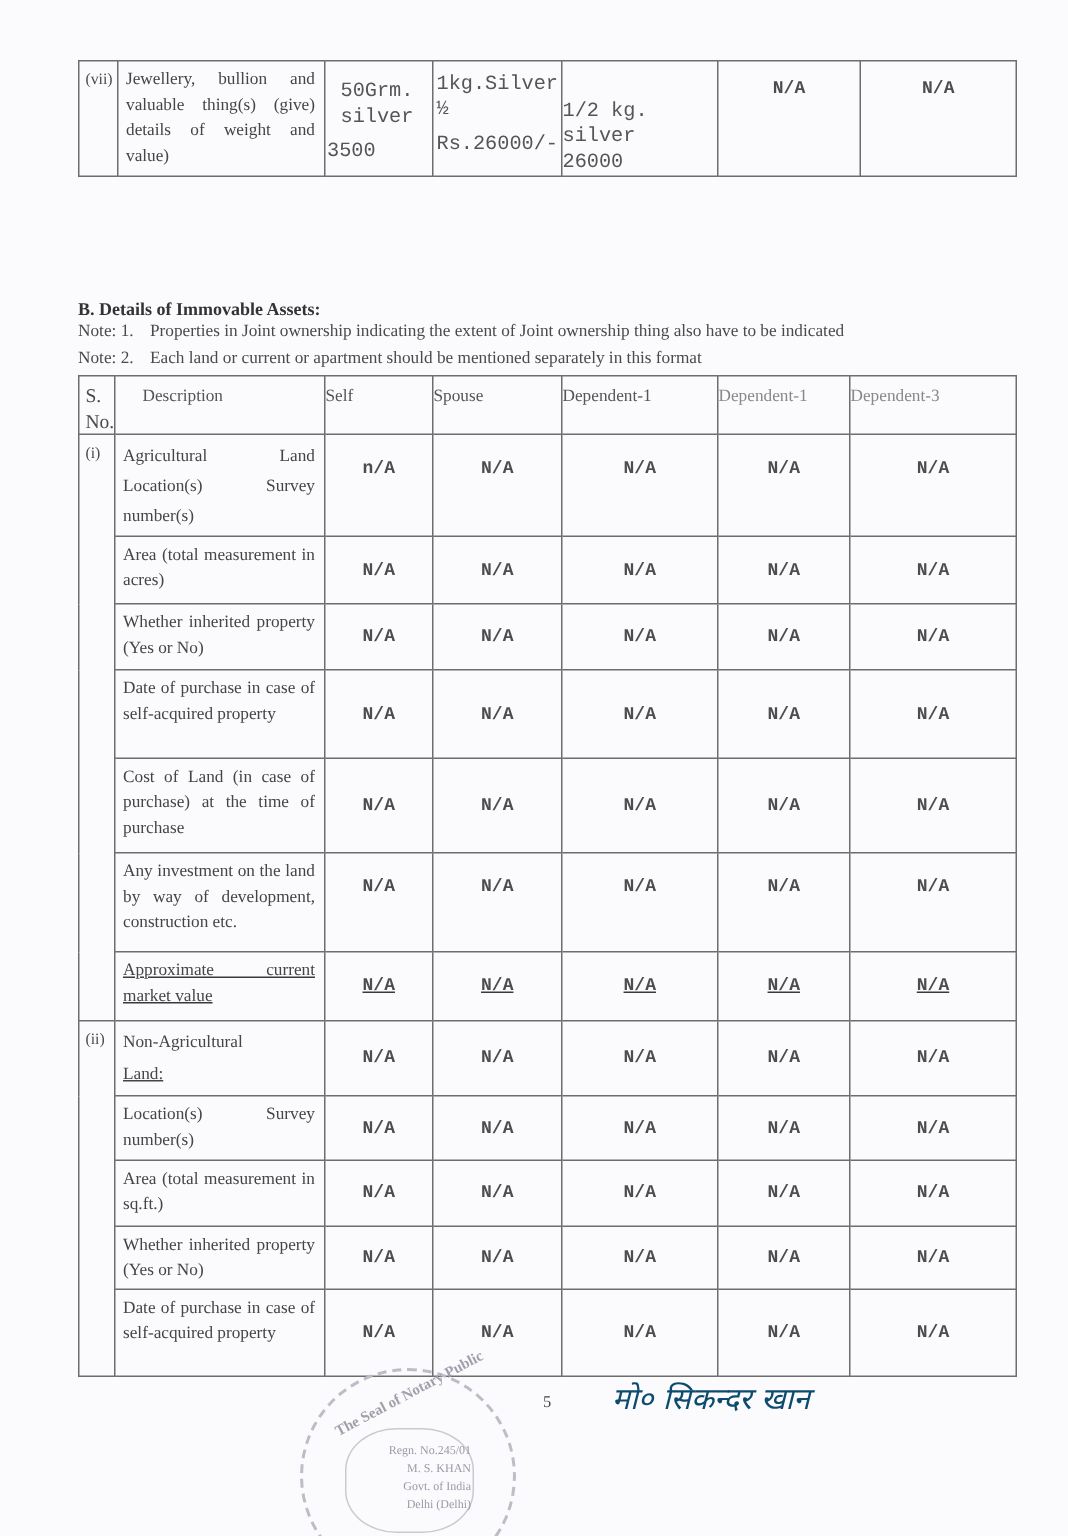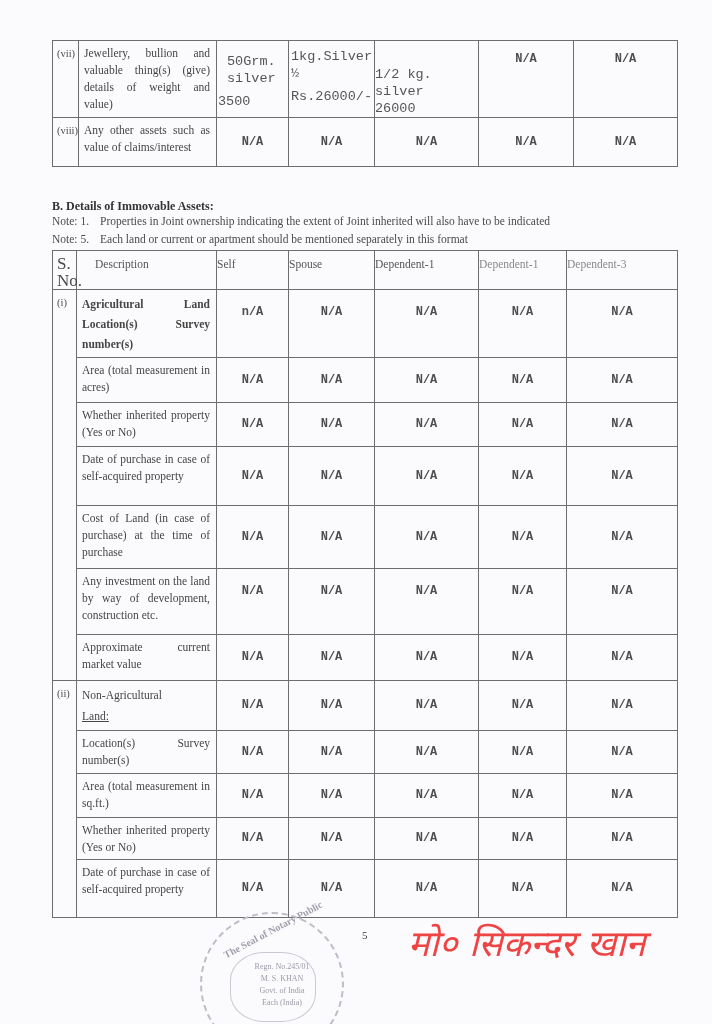--- a/index.html
+++ b/index.html
@@ -12,26 +12,26 @@
   .tbl td.val { font-family:"Liberation Mono", monospace; font-size:12px; text-align:center; color:#4d4d4d; font-weight:bold; }
   .tbl td.hdr { vertical-align:top; text-align:left; padding-top:5px; font-size:11.5px; color:#555; }
   .tbl td.hdr.light { color:#888; }
   .typed { font-family:"Liberation Mono", monospace; font-size:13.5px; color:#555; line-height:17px; }
   #topTbl { left:52px; top:40px; width:625px; }
   #botTbl { left:52px; top:250px; width:625px; }
   .heading { position:absolute; left:52px; top:199px; font-size:12px; font-weight:bold; color:#333; }
   .note { position:absolute; left:52px; font-size:11.5px; color:#4a4a4a; }
   .note .num { display:inline-block; width:48px; }
   .pageno { position:absolute; left:362px; top:929px; font-size:11px; color:#444; }
-  .sig { position:absolute; left:408px; top:918px; font-size:36px; color:#ef4444; font-family:"DejaVu Serif", serif; font-style:italic; }
+  .sig { position:absolute; left:408px; top:918px; font-size:20px; color:#0c4a6e; font-family:"DejaVu Serif", serif; font-style:italic; }
   .seal { position:absolute; left:200px; top:912px; width:140px; height:140px; border-radius:50%;
           border:2px dashed #bdbdc8; }
   .seal-inner { position:absolute; left:230px; top:952px; width:84px; height:68px; border-radius:40%;
           border:1px solid #c9c9d2; }
-  .seal-text { position:absolute; font-size:8px; color:#9a9aa8; text-align:center; width:84px; left:240px; }
+  .seal-text { position:absolute; font-size:8px; color:#9a9aa8; text-align:right; width:84px; left:230px; }
   .seal-ring { position:absolute; font-size:10px; color:#a0a0ad; font-weight:bold; }
   .underline { text-decoration:underline; }
 </style>
 </head>
 <body>
 
 <table class="tbl" id="topTbl">
   <colgroup>
     <col style="width:26px">
       <col style="width:138px">
@@ -56,65 +56,56 @@
       <div class="typed" style="margin-top:6px">Rs.26000/-</div>
     </td>
     <td style="vertical-align:top;padding:25px 0 0 0;">
       <div class="typed">1/2 kg.</div>
       <div class="typed">silver</div>
       <div class="typed">26000</div>
     </td>
     <td class="val" style="vertical-align:top;padding-top:10px">N/A</td>
     <td class="val" style="vertical-align:top;padding-top:10px">N/A</td>
   </tr>
-  <tr style="height:49px">
-    <td class="sno">(viii)</td>
-    <td class="desc">Any other assets such as value of claims/interest</td>
-    <td class="val">N/A</td>
-    <td class="val">N/A</td>
-    <td class="val">N/A</td>
-    <td class="val">N/A</td>
-    <td class="val">N/A</td>
-  </tr>
 </tbody>
   </table>
 
 <div class="heading">B. Details of Immovable Assets:</div>
 <div class="note" style="top:215px">
-  <span class="num">Note: 1.</span><span>Properties in Joint ownership indicating the extent of Joint inherited will also have to be indicated</span>
+  <span class="num">Note: 1.</span><span>Properties in Joint ownership indicating the extent of Joint ownership thing also have to be indicated</span>
 </div>
 <div class="note" style="top:233px">
-  <span class="num">Note: 5.</span><span>Each land or current or apartment should be mentioned separately in this format</span>
+  <span class="num">Note: 2.</span><span>Each land or current or apartment should be mentioned separately in this format</span>
 </div>
 
 <table class="tbl" id="botTbl">
   <colgroup>
     <col style="width:24px">
       <col style="width:140px">
       <col style="width:72px">
       <col style="width:86px">
     <col style="width:104px">
       <col style="width:88px">
       <col style="width:111px">
   </colgroup>
   <thead>
     <tr style="height:37px">
-      <td class="sno" style="font-size:17px">S. No.</td>
+      <td class="sno" style="font-size:13px">S. No.</td>
       <td class="hdr" style="text-align:left;padding-left:18px">Description</td>
       <td class="hdr">Self</td>
       <td class="hdr">Spouse</td>
       <td class="hdr">Dependent-1</td>
       <td class="hdr light">Dependent-1</td>
       <td class="hdr light">Dependent-3</td>
     </tr>
   </thead>
   <tbody id="botBody">
       <tr style="height: 65px;">
         <td class="sno" rowspan="7">(i)</td>
-        <td class="desc" style="line-height: 20px; font-weight: bold;"><span>Agricultural Land Location(s) Survey number(s)</span></td>
+        <td class="desc" style="line-height: 20px;"><span>Agricultural Land Location(s) Survey number(s)</span></td>
         <td class="val" style="vertical-align: top; padding-top: 14px;">n/A</td>
         <td class="val" style="vertical-align: top; padding-top: 14px;">N/A</td>
         <td class="val" style="vertical-align: top; padding-top: 14px;">N/A</td>
         <td class="val" style="vertical-align: top; padding-top: 14px;">N/A</td>
         <td class="val" style="vertical-align: top; padding-top: 14px;">N/A</td>
       </tr>
       <tr style="height: 45px;">
         <td class="desc"><span>Area (total measurement in acres)</span></td>
         <td class="val">N/A</td>
         <td class="val">N/A</td>
@@ -147,21 +138,21 @@
         <td class="val">N/A</td>
       </tr>
       <tr style="height: 66px;">
         <td class="desc"><span>Any investment on the land by way of development, construction etc.</span></td>
         <td class="val" style="vertical-align: top; padding-top: 14px;">N/A</td>
         <td class="val" style="vertical-align: top; padding-top: 14px;">N/A</td>
         <td class="val" style="vertical-align: top; padding-top: 14px;">N/A</td>
         <td class="val" style="vertical-align: top; padding-top: 14px;">N/A</td>
         <td class="val" style="vertical-align: top; padding-top: 14px;">N/A</td>
       </tr>
-      <tr style="height: 46px;">
+      <tr style="height: 46px; text-decoration: underline;">
         <td class="desc"><span>Approximate current market value</span></td>
         <td class="val">N/A</td>
         <td class="val">N/A</td>
         <td class="val">N/A</td>
         <td class="val">N/A</td>
         <td class="val">N/A</td>
       </tr>
       <tr style="height: 47px;">
         <td class="sno" rowspan="5">(ii)</td>
         <td class="desc" style="line-height: 21px;"><span>Non-Agricultural</span><br><span class="underline">Land:</span></td>
@@ -204,17 +195,17 @@
         <td class="val">N/A</td>
       </tr>
     </tbody>
 </table>
 
 <div class="seal"></div>
 <div class="seal-inner"></div>
 <div class="seal-text" style="top:962px">Regn. No.245/01</div>
 <div class="seal-text" style="top:974px">M. S. KHAN</div>
 <div class="seal-text" style="top:986px">Govt. of India</div>
-<div class="seal-text" style="top:998px">Each (India)</div>
+<div class="seal-text" style="top:998px">Delhi (Delhi)</div>
 <div class="seal-ring" style="left:218px;top:924px;transform:rotate(-28deg);width:110px">The Seal of Notary Public</div>
 
 <div class="pageno">5</div>
 <div class="sig">मो० सिकन्दर खान</div>
 
 </body></html>

